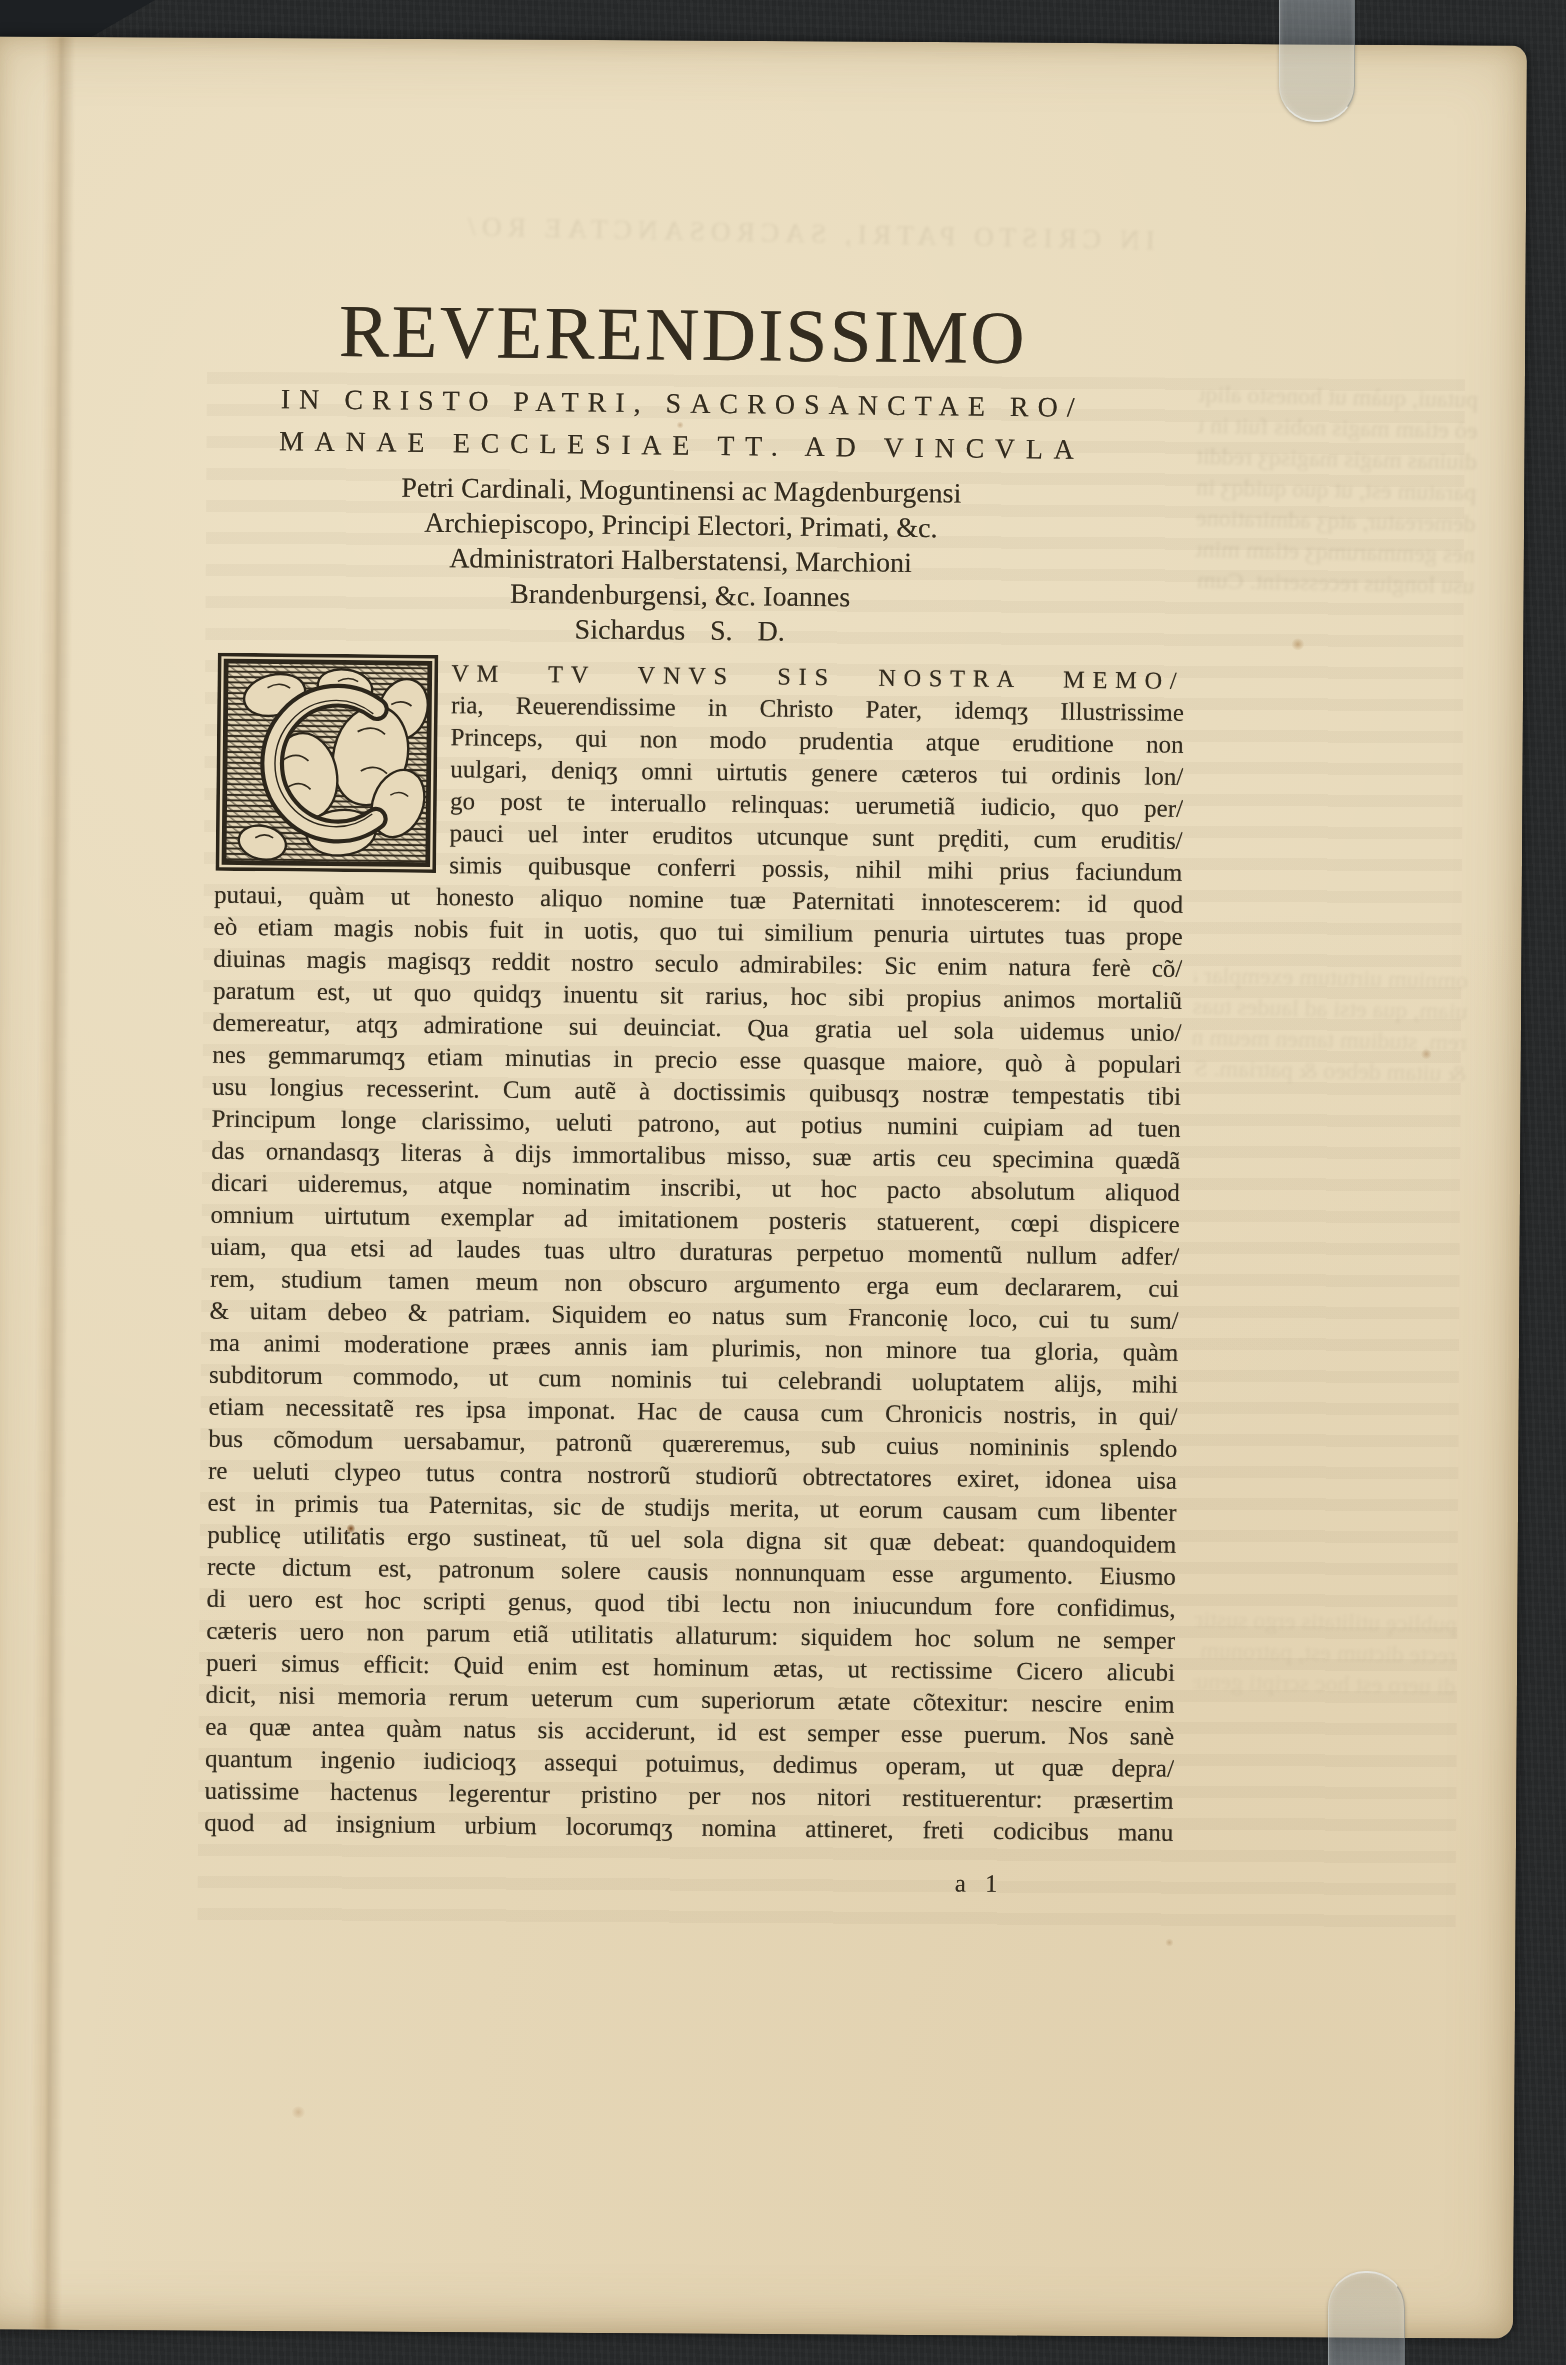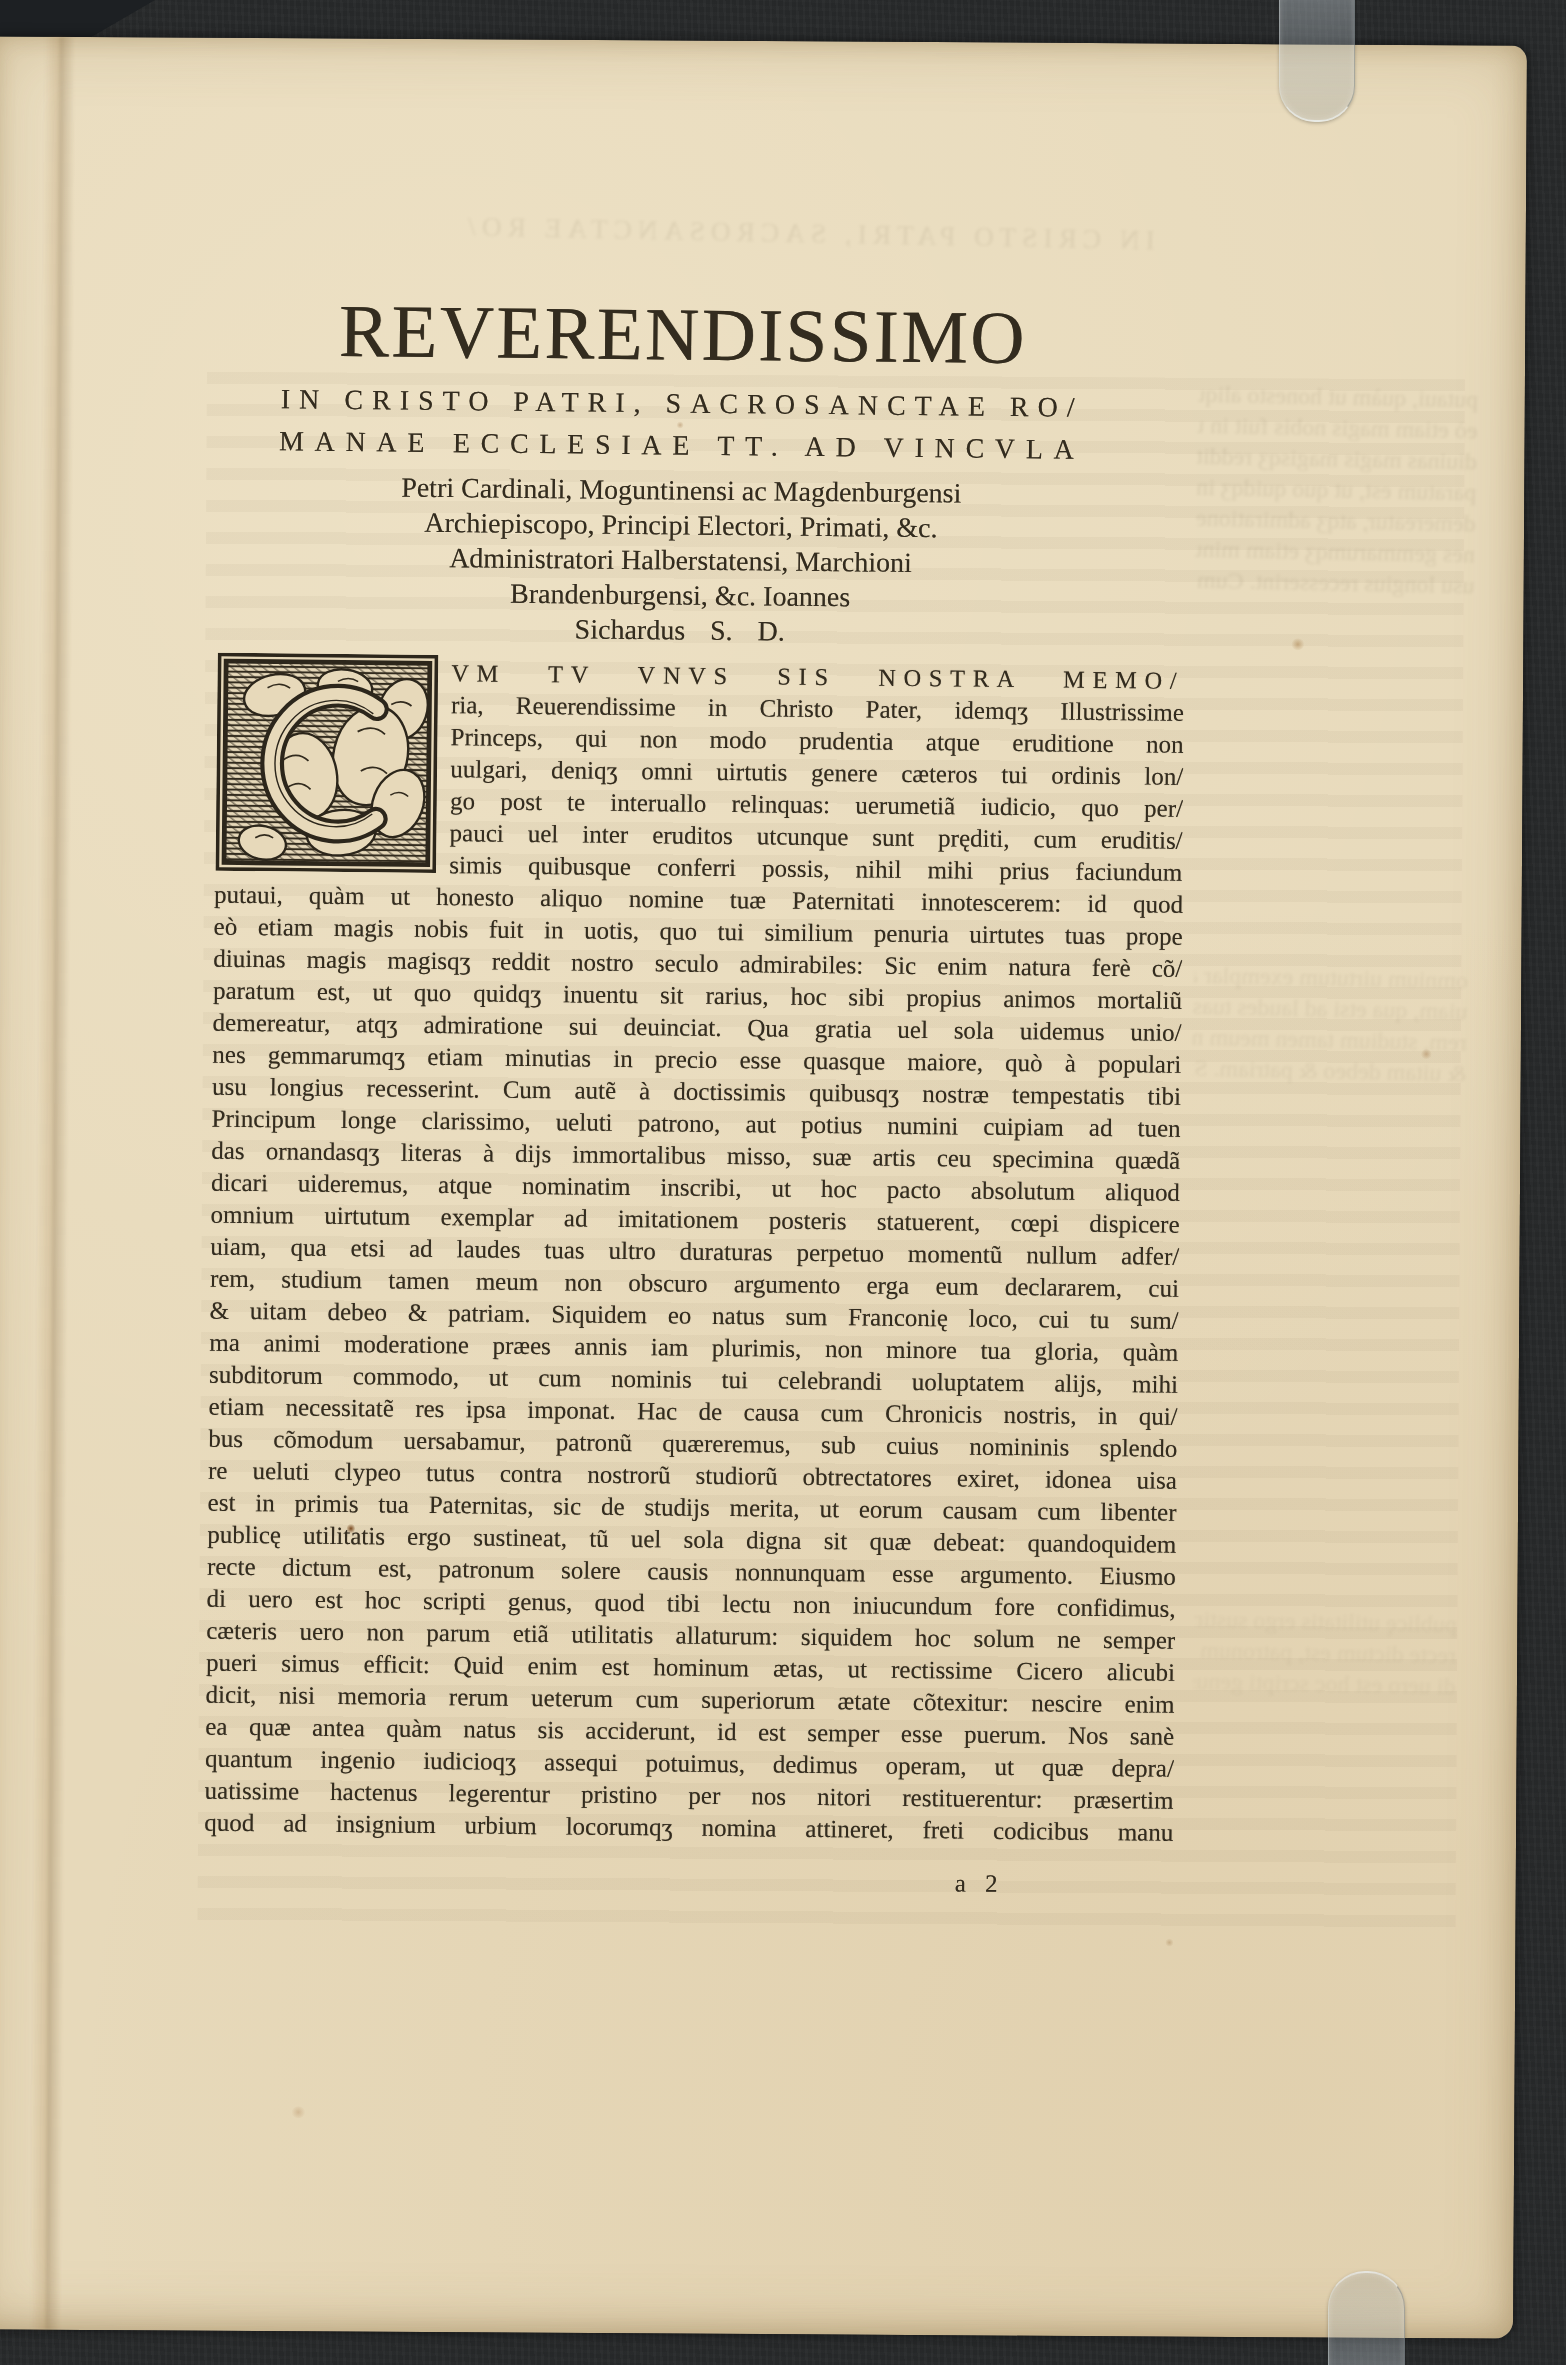--- a/index.html
+++ b/index.html
@@ -225,19 +225,19 @@
         <div class="bline">cæteris uero non parum etiã utilitatis allaturum: siquidem hoc solum ne semper</div>
         <div class="bline">pueri simus efficit: Quid enim est hominum ætas, ut rectissime Cicero alicubi</div>
         <div class="bline">dicit, nisi memoria rerum ueterum cum superiorum ætate cõtexitur: nescire enim</div>
         <div class="bline">ea quæ antea quàm natus sis acciderunt, id est semper esse puerum. Nos sanè</div>
         <div class="bline">quantum ingenio iudicioqʒ assequi potuimus, dedimus operam, ut quæ depra/</div>
         <div class="bline">uatissime hactenus legerentur pristino per nos nitori restituerentur: præsertim</div>
         <div class="bline">quod ad insignium urbium locorumqʒ nomina attineret, freti codicibus manu</div>
       </div>
     </div>
 
-    <div class="signature">a 2</div>
+    <div class="signature">a 1</div>
   </div>
 </div>
 
 <div class="clip clip-top"></div>
 <div class="clip clip-bottom"></div>
 
 
 </body></html>

